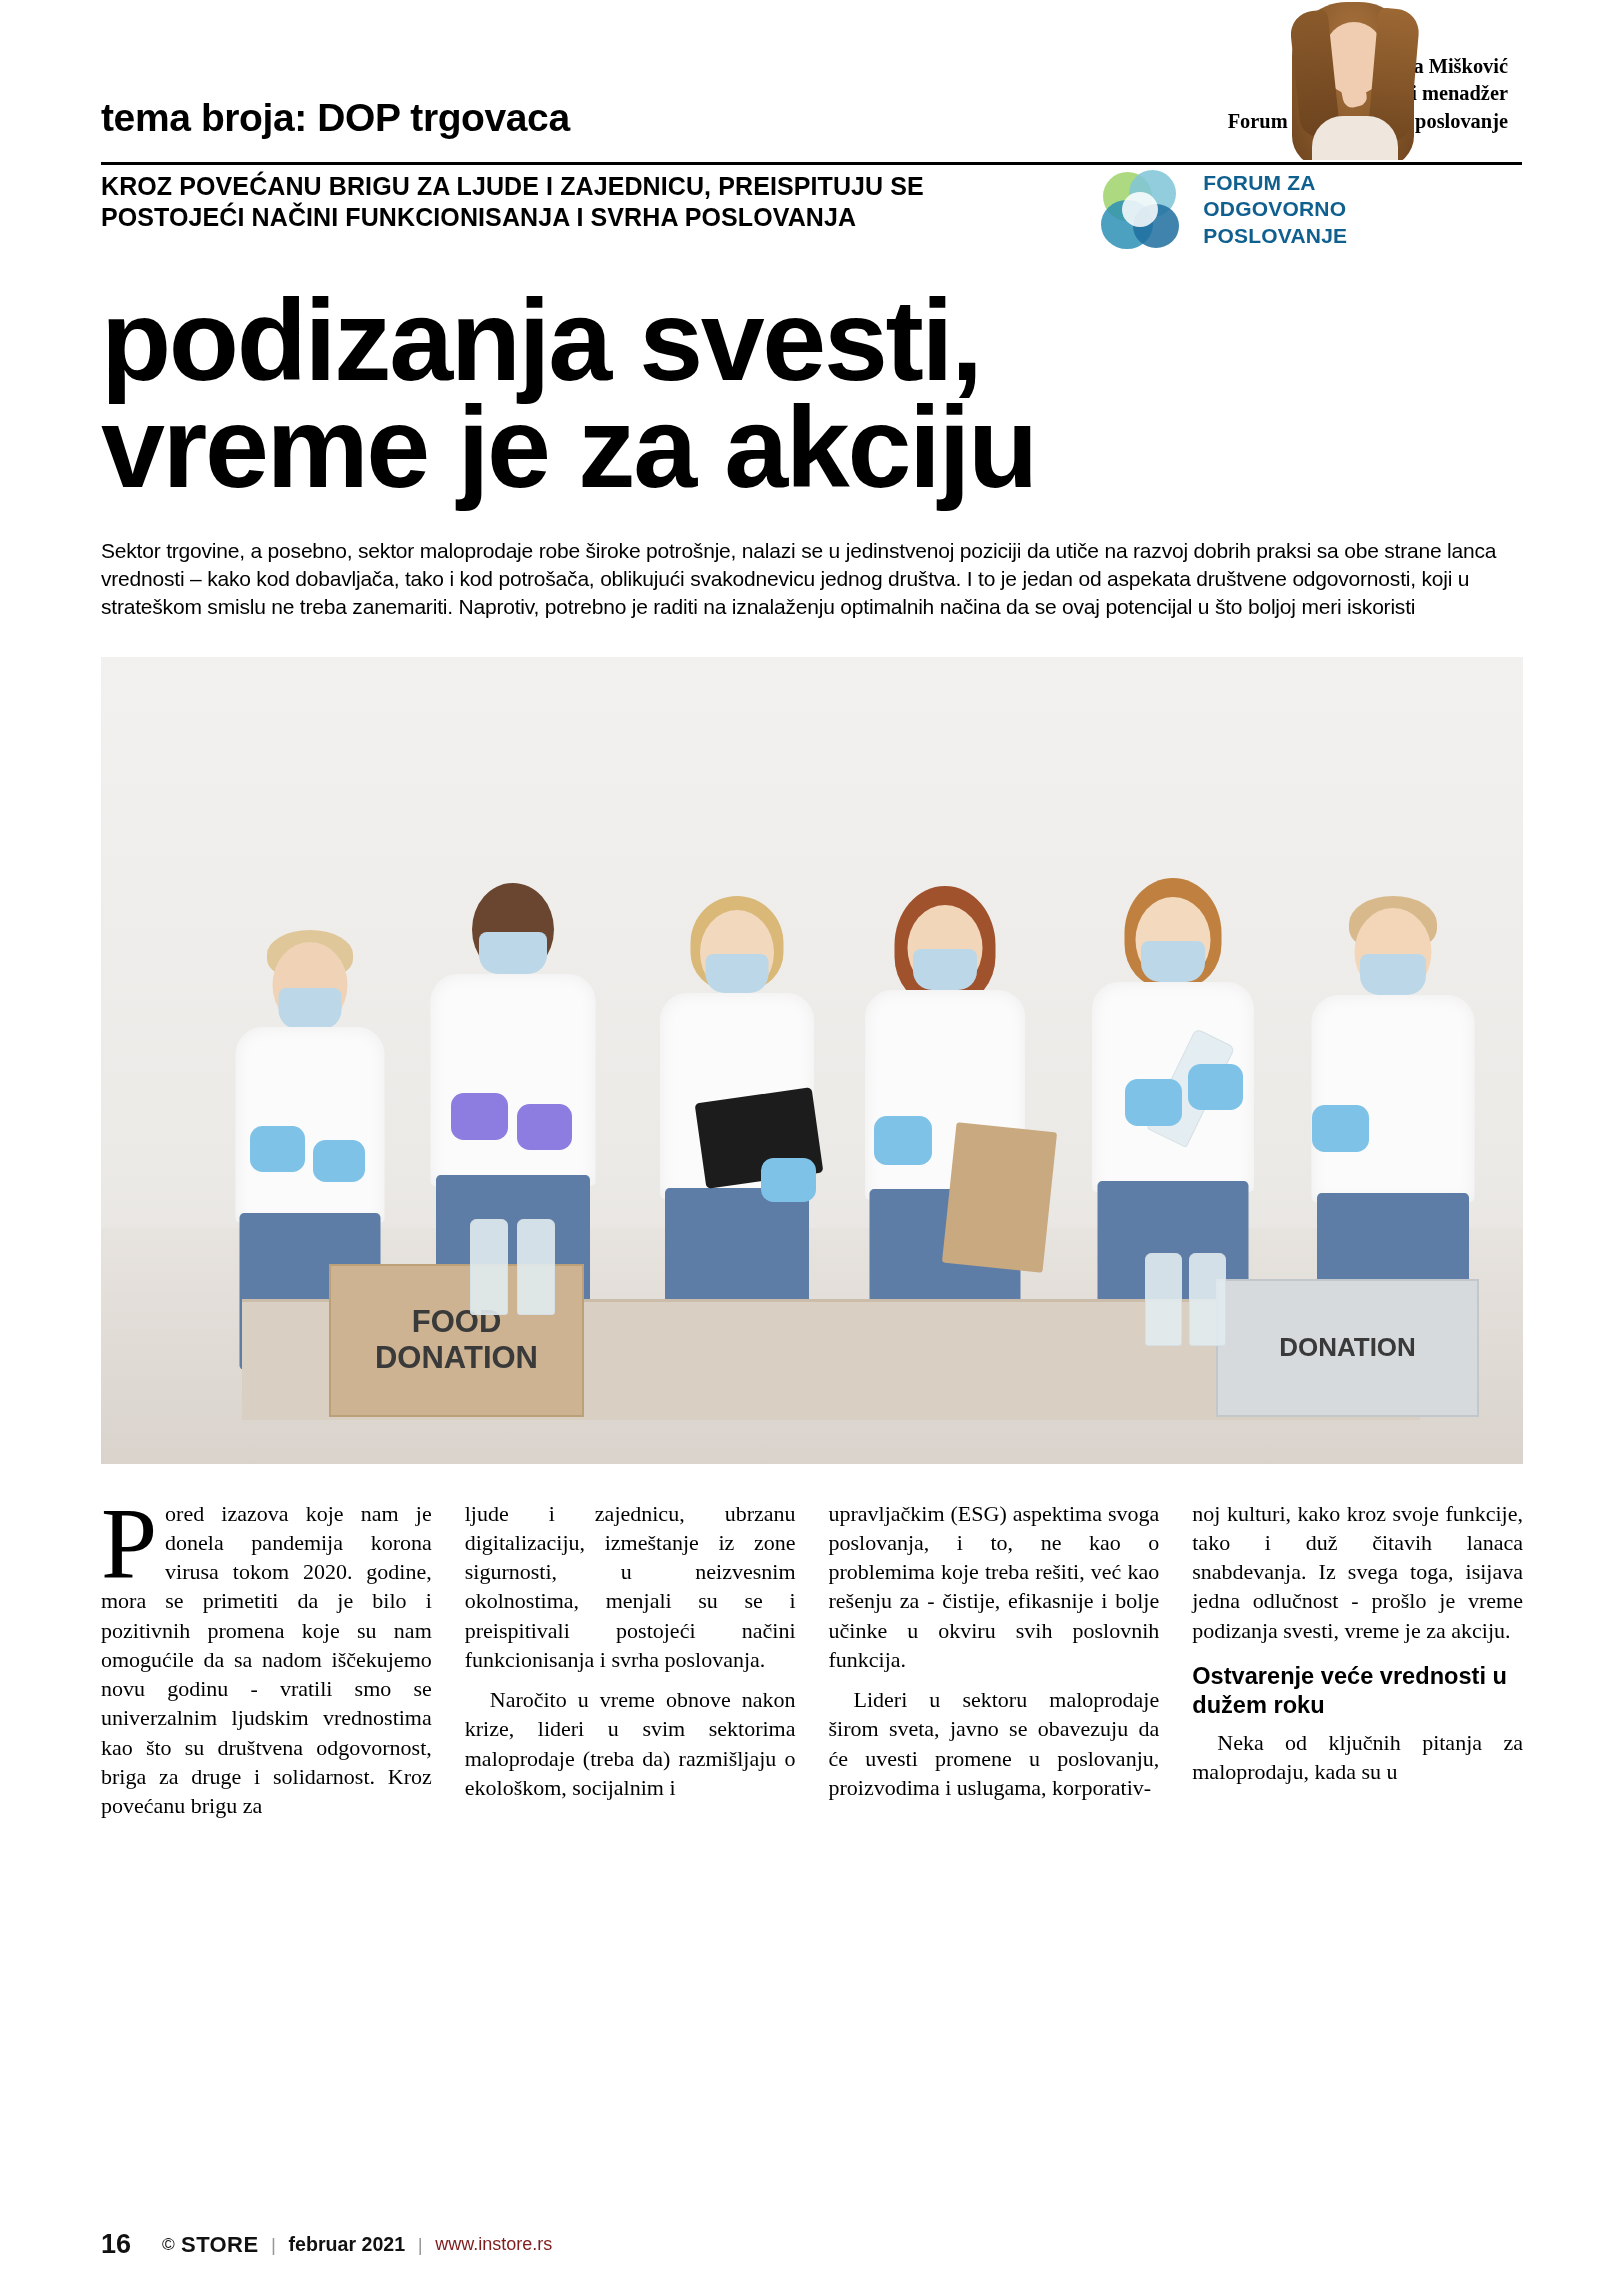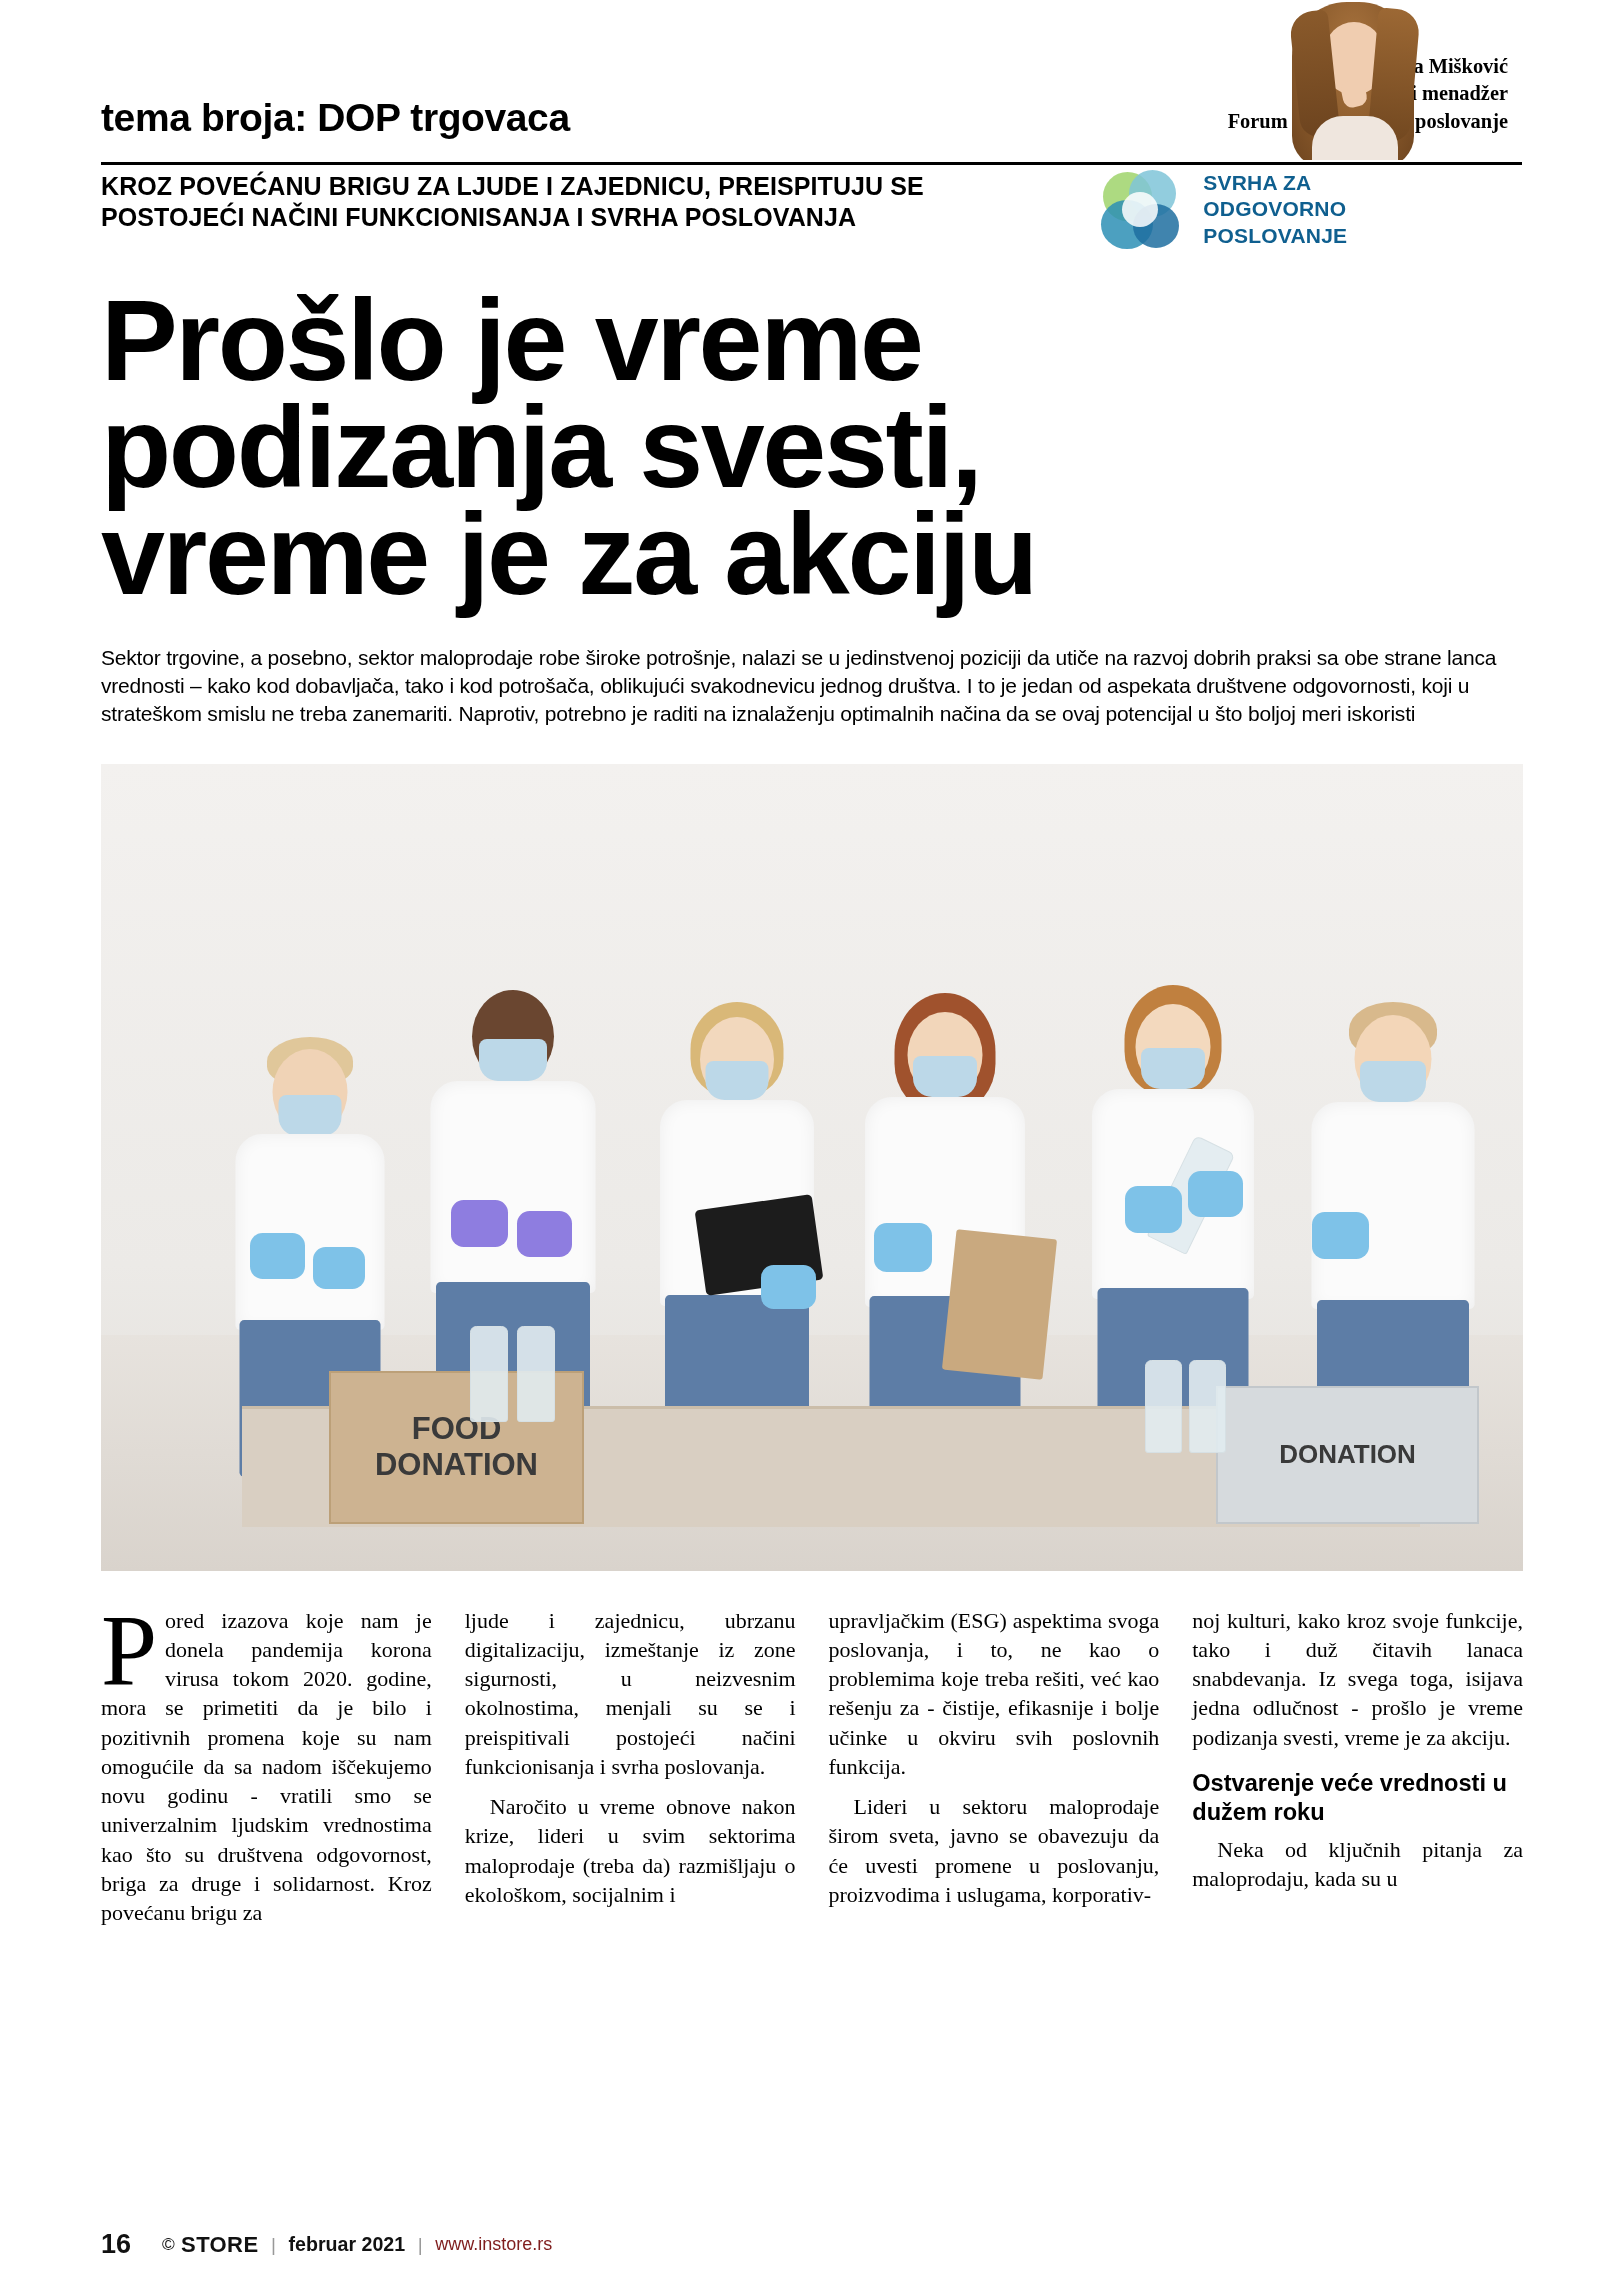--- a/index.html
+++ b/index.html
@@ -389,29 +389,28 @@
     <div class="kicker">KROZ POVEĆANU BRIGU ZA LJUDE I ZAJEDNICU, PREISPITUJU SE POSTOJEĆI NAČINI FUNKCIONISANJA I SVRHA POSLOVANJA</div>
     <div class="forum-logo">
       <div class="forum-mark">
         <div class="ring r1"></div>
         <div class="ring r2"></div>
         <div class="ring r3"></div>
         <div class="ring r4"></div>
         <div class="ring rw"></div>
       </div>
       <div class="forum-text">
-        <div>SVRHA ZA</div>
+        <div>FORUM ZA</div>
         <div>ODGOVORNO</div>
         <div>POSLOVANJE</div>
       </div>
     </div>
   </div>
 
   <div class="headline">
-    <div>Prošlo je vreme</div>
     <div>podizanja svesti,</div>
     <div>vreme je za akciju</div>
   </div>
 
   <div class="standfirst">Sektor trgovine, a posebno, sektor maloprodaje robe široke potrošnje, nalazi se u jedinstvenoj poziciji da utiče na razvoj dobrih praksi sa obe strane lanca vrednosti – kako kod dobavljača, tako i kod potrošača, oblikujući svakodnevicu jednog društva. I to je jedan od aspekata društvene odgovornosti, koji u strateškom smislu ne treba zanemariti. Naprotiv, potrebno je raditi na iznalaženju optimalnih načina da se ovaj potencijal u što boljoj meri iskoristi</div>
 
   <div class="photo">
     <div class="floor"></div>
 
     <div class="person" style="left:118px; width:181px; height:440px;">

